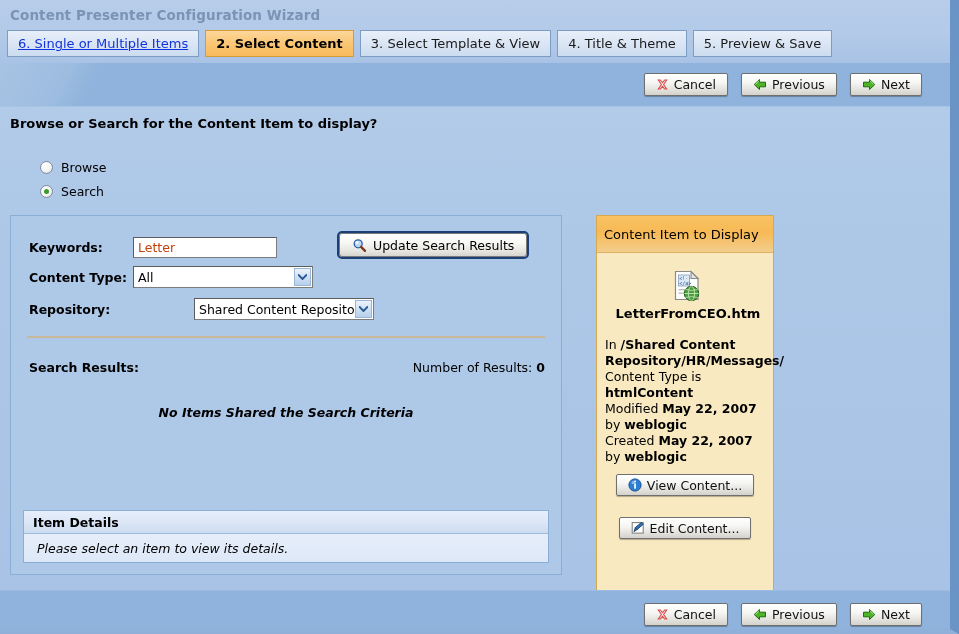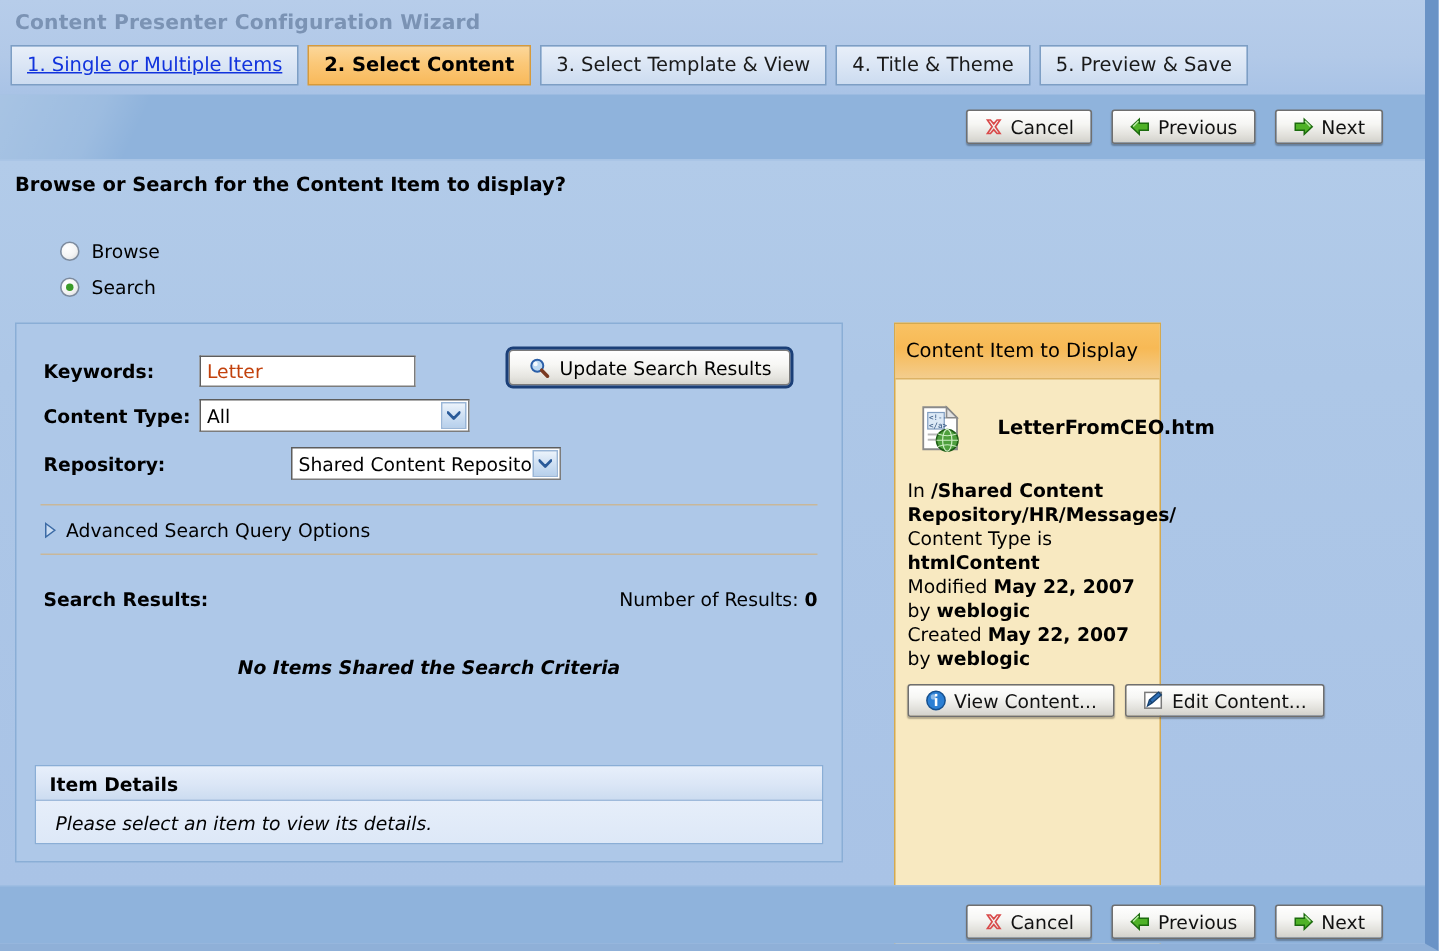--- a/index.html
+++ b/index.html
@@ -374,54 +374,56 @@
     font-weight: normal;
     color: #000;
     background: linear-gradient(to bottom, #f9c263 0%, #f7b955 45%, #f3cd8d 100%);
     border-bottom: 1px solid #dcb265;
     box-sizing: border-box;
   }
   .cip-body { padding: 16px 8px 0 8px; }
   .cip-filerow {
     display: flex;
     align-items: center;
-    gap: 20px;
+    gap: 4px;
     padding-left: 6px;
+    flex-direction: column;
   }
   .cip-filename {
     font-size: 13px;
     font-weight: bold;
     color: #000;
     line-height: 1.1;
   }
   .cip-meta {
     margin-top: 16px;
     font-size: 12.5px;
     line-height: 1.28;
     color: #000;
   }
   .cip-meta b { font-weight: bold; }
   .cip-buttons {
     margin-top: 9px;
     display: flex;
-    align-items: center;
-    gap: 7px;
+    flex-direction: column;
+    align-items: center;
+    gap: 21px;
   }
   .cip-buttons .btn3d { height: 22px; }
 </style>
 </head>
 <body>
 
 <div id="wizard-window">
 
   <div class="tabstrip">
     <div class="wizard-title">Content Presenter Configuration Wizard</div>
     <div class="tabs">
       <div class="tab">
-        <span class="tab-link">1. Single or Multiple Items</span>
+        <span class="tab-link">6. Single or Multiple Items</span>
       </div>
       <div class="tab active">
         <span>2. Select Content</span>
       </div>
       <div class="tab inactive">
         <span>3. Select Template &amp; View</span>
       </div>
       <div class="tab inactive">
         <span>4. Title &amp; Theme</span>
       </div>
@@ -520,28 +522,20 @@
               <svg width="9" height="6" viewBox="0 0 9 6">
                 <path d="M0.6 1 L4.5 5 L8.4 1" fill="none" stroke="#2a5a99" stroke-width="1.8" stroke-linecap="round" stroke-linejoin="round"></path>
               </svg>
             </span>
           </span>
         </div>
 
         <div style="height:10px;"></div>
         <div class="hr-line"></div>
 
-        <div class="adv-row">
-          <span class="icon">
-            <svg width="9" height="11" viewBox="0 0 9 11">
-              <path d="M1.5 1 L7.5 5.5 L1.5 10 Z" fill="#c9dcf2" stroke="#3c6ba5" stroke-width="1"></path>
-            </svg>
-          </span>
-          <span>Advanced Search Query Options</span>
-        </div>
 
         <div class="hr-line"></div>
 
         <div class="results-row">
           <span class="results-label">Search Results:</span>
           <span class="results-count">
             <span>Number of Results:</span>
             <span class="num">0</span>
           </span>
         </div>

